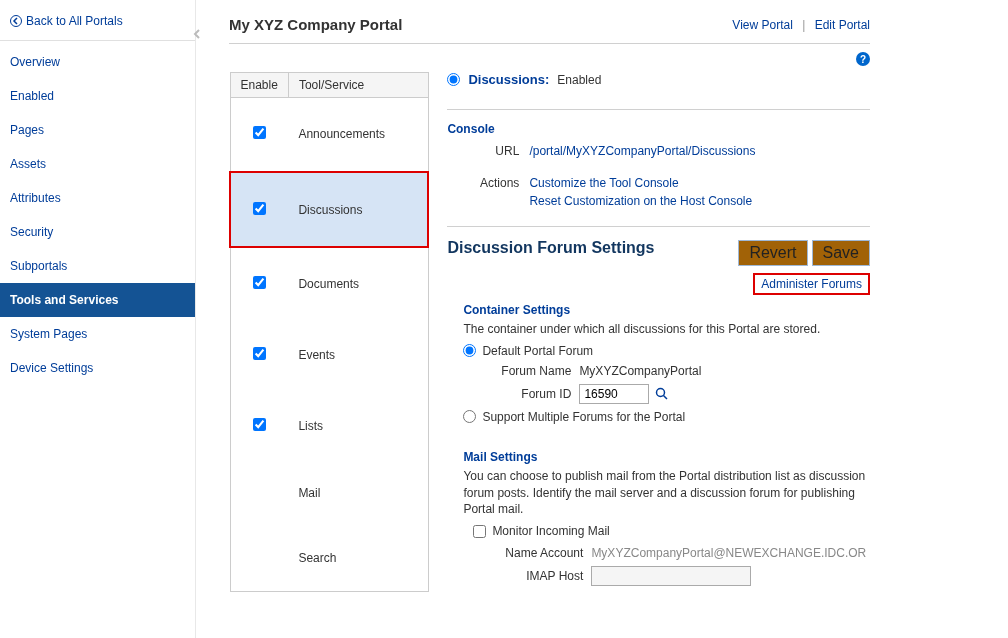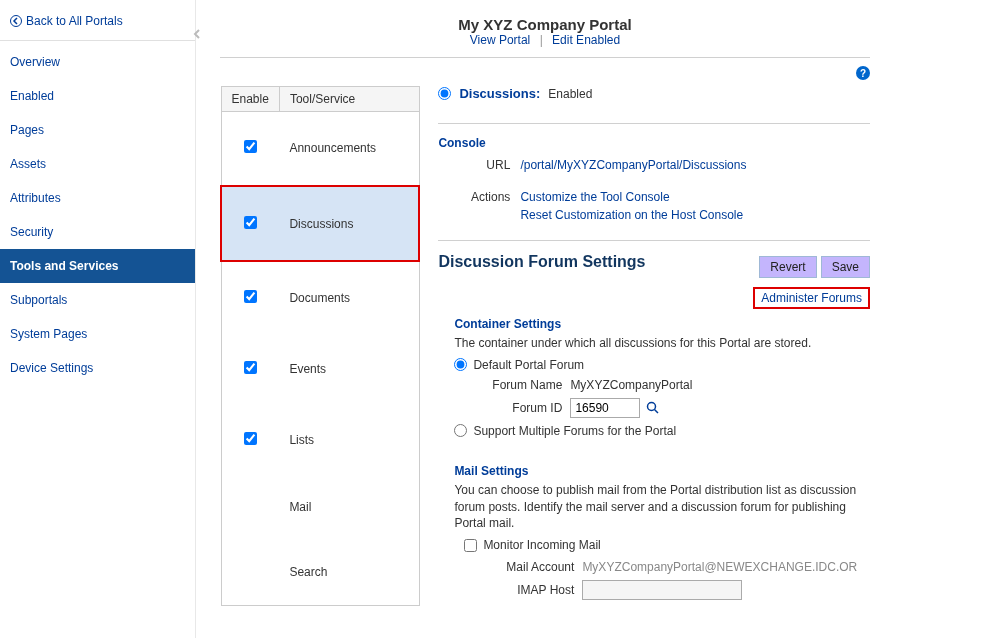--- a/index.html
+++ b/index.html
@@ -1,30 +1,30 @@
 <!DOCTYPE html>
 <html><head>
   <meta charset="utf-8">
   <style>
     * { box-sizing: border-box; margin: 0; padding: 0; }
     body { font-family: Arial, Helvetica, sans-serif; font-size: 12px; color: #333; background: #fff; }
-    .container { display: flex; width: 888px; height: 638px; position: relative; }
+    .container { display: flex; width: 888px; height: 638px; position: relative; gap: 9px; }
     
     
     .sidebar { width: 196px; background: #fff; padding-top: 8px; position: relative; border-right: 1px solid #e8e8e8; }
     .back-link { display: flex; align-items: center; color: #003d99; font-size: 12px; padding: 6px 10px; cursor: pointer; }
     .back-link svg { margin-right: 4px; }
     .sidebar-divider { border-bottom: 1px solid #e0e0e0; margin: 6px 0 4px 0; }
     .nav-item { display: block; padding: 10px 14px 10px 10px; color: #003d99; cursor: pointer; font-size: 12px; }
     .nav-item.active { background: #145394; color: #fff; font-weight: bold; }
     .collapse-handle { position: absolute; top: 26px; right: -8px; color: #ccc; cursor: pointer; }
     
     
     .main { flex: 1; padding: 16px 18px 0 24px; overflow: hidden; }
-    .header-row { display: flex; justify-content: space-between; align-items: center; flex-direction: column; }
+    .header-row { display: flex; justify-content: space-between; align-items: center; }
     .page-title { font-size: 15px; font-weight: bold; color: #333; }
     .header-links { font-size: 12px; color: #003d99; }
     .header-links a { color: #003d99; cursor: pointer; margin-top: 32px; }
     .header-links .sep { color: #999; margin: 0 6px; }
     .header-divider { border-bottom: 1px solid #d0d0d0; margin-top: 10px; margin-bottom: 8px; }
     .help-row { display: flex; justify-content: flex-end; margin-bottom: 6px; }
     .help-icon { width: 14px; height: 14px; border-radius: 50%; background: #0066cc; color: #fff; font-size: 10px; display: flex; align-items: center; justify-content: center; font-weight: bold; cursor: pointer; }
     .subtitle { font-size: 12px; color: #333; margin-bottom: 14px; }
     
     .content-row { display: flex; gap: 18px; }
@@ -50,21 +50,21 @@
     .section-heading { color: #003d99; font-weight: bold; font-size: 12px; margin-bottom: 8px; }
     .big-heading { color: #12365f; font-weight: bold; font-size: 16px; margin-bottom: 10px; }
     
     .kv-row { display: flex; margin-bottom: 6px; font-size: 12px; }
     .kv-label { width: 66px; text-align: right; color: #333; padding-right: 10px; }
     .kv-value { flex: 1; }
     .kv-value a { color: #003d99; cursor: pointer; }
     
     .settings-header { display: flex; justify-content: space-between; align-items: center; margin-bottom: 6px; }
     .btn-group { display: flex; gap: 4px; }
-    .btn { background: #c4b5fd; border: 1px solid #9fb8d6; padding: 3px 10px; font-size: 12px; cursor: pointer; color: #222; }
+    .btn { background: #a16207; border: 1px solid #9fb8d6; padding: 3px 10px; font-size: 16px; cursor: pointer; color: #222; }
     .admin-link-row { display: flex; justify-content: flex-end; margin-bottom: 8px; }
     .admin-link { color: #003d99; font-size: 12px; cursor: pointer; border: 2px solid #d00; padding: 2px 6px; display: inline-block; }
     
     .sub-heading { color: #003d99; font-weight: bold; font-size: 12px; margin-bottom: 4px; }
     .desc-text { font-size: 12px; color: #333; margin-bottom: 6px; line-height: 1.4; }
     
     .radio-row { display: flex; align-items: center; gap: 6px; margin-bottom: 6px; font-size: 12px; }
     .radio-row input[type="radio"] { margin: 0; }
     
     .form-row { display: flex; align-items: center; margin-bottom: 6px; font-size: 12px; }
@@ -93,38 +93,38 @@
         </svg>
       <span>Back to All Portals</span>
     </div>
     <div class="sidebar-divider"></div>
     <a class="nav-item">Overview</a>
     <a class="nav-item">Enabled</a>
     <a class="nav-item">Pages</a>
     <a class="nav-item">Assets</a>
     <a class="nav-item">Attributes</a>
     <a class="nav-item">Security</a>
+    <a class="nav-item">Subportals</a>
     <a class="nav-item active">Tools and Services</a>
-    <a class="nav-item">Subportals</a>
     <a class="nav-item">System Pages</a>
     <a class="nav-item">Device Settings</a>
     <div class="collapse-handle">
       <svg width="12" height="16" viewBox="0 0 12 16">
           <path d="M8 4 L4 8 L8 12" fill="none" stroke="#bbb" stroke-width="2"></path>
         </svg>
     </div>
   </div>
 
   <div class="main">
     <div class="header-row">
       <div class="page-title">My XYZ Company Portal</div>
       <div class="header-links">
         <a>View Portal</a>
         <span class="sep">|</span>
-        <a>Edit Enabled</a>
+        <a>Edit Portal</a>
       </div>
     </div>
     <div class="header-divider"></div>
     <div class="help-row">
       <div class="help-icon">?</div>
     </div>
 
     <div class="content-row">
 
       <table class="tools-table">
@@ -233,21 +233,21 @@
           </div>
 
           <div class="sub-heading" style="margin-top:26px;">Mail Settings</div>
           <div class="desc-text">You can choose to publish mail from the Portal distribution list as discussion forum posts. Identify the mail server and a discussion forum for publishing Portal mail.</div>
           <div class="checkbox-row">
             <input type="checkbox" style="">
             <span>Monitor Incoming Mail</span>
           </div>
           <div class="indent2">
             <div class="form-row">
-              <div class="form-label">Mail Account</div>
+              <div class="form-label">Name Account</div>
               <div class="form-value">
                   <span class="readonly">MyXYZCompanyPortal@NEWEXCHANGE.IDC.OR</span>
                 </div>
             </div>
             <div class="form-row">
               <div class="form-label">IMAP Host</div>
               <div class="form-value">
                   <input type="text" style="width: 160px; background: rgb(245, 245, 245);" disabled="">
                 </div>
             </div>

